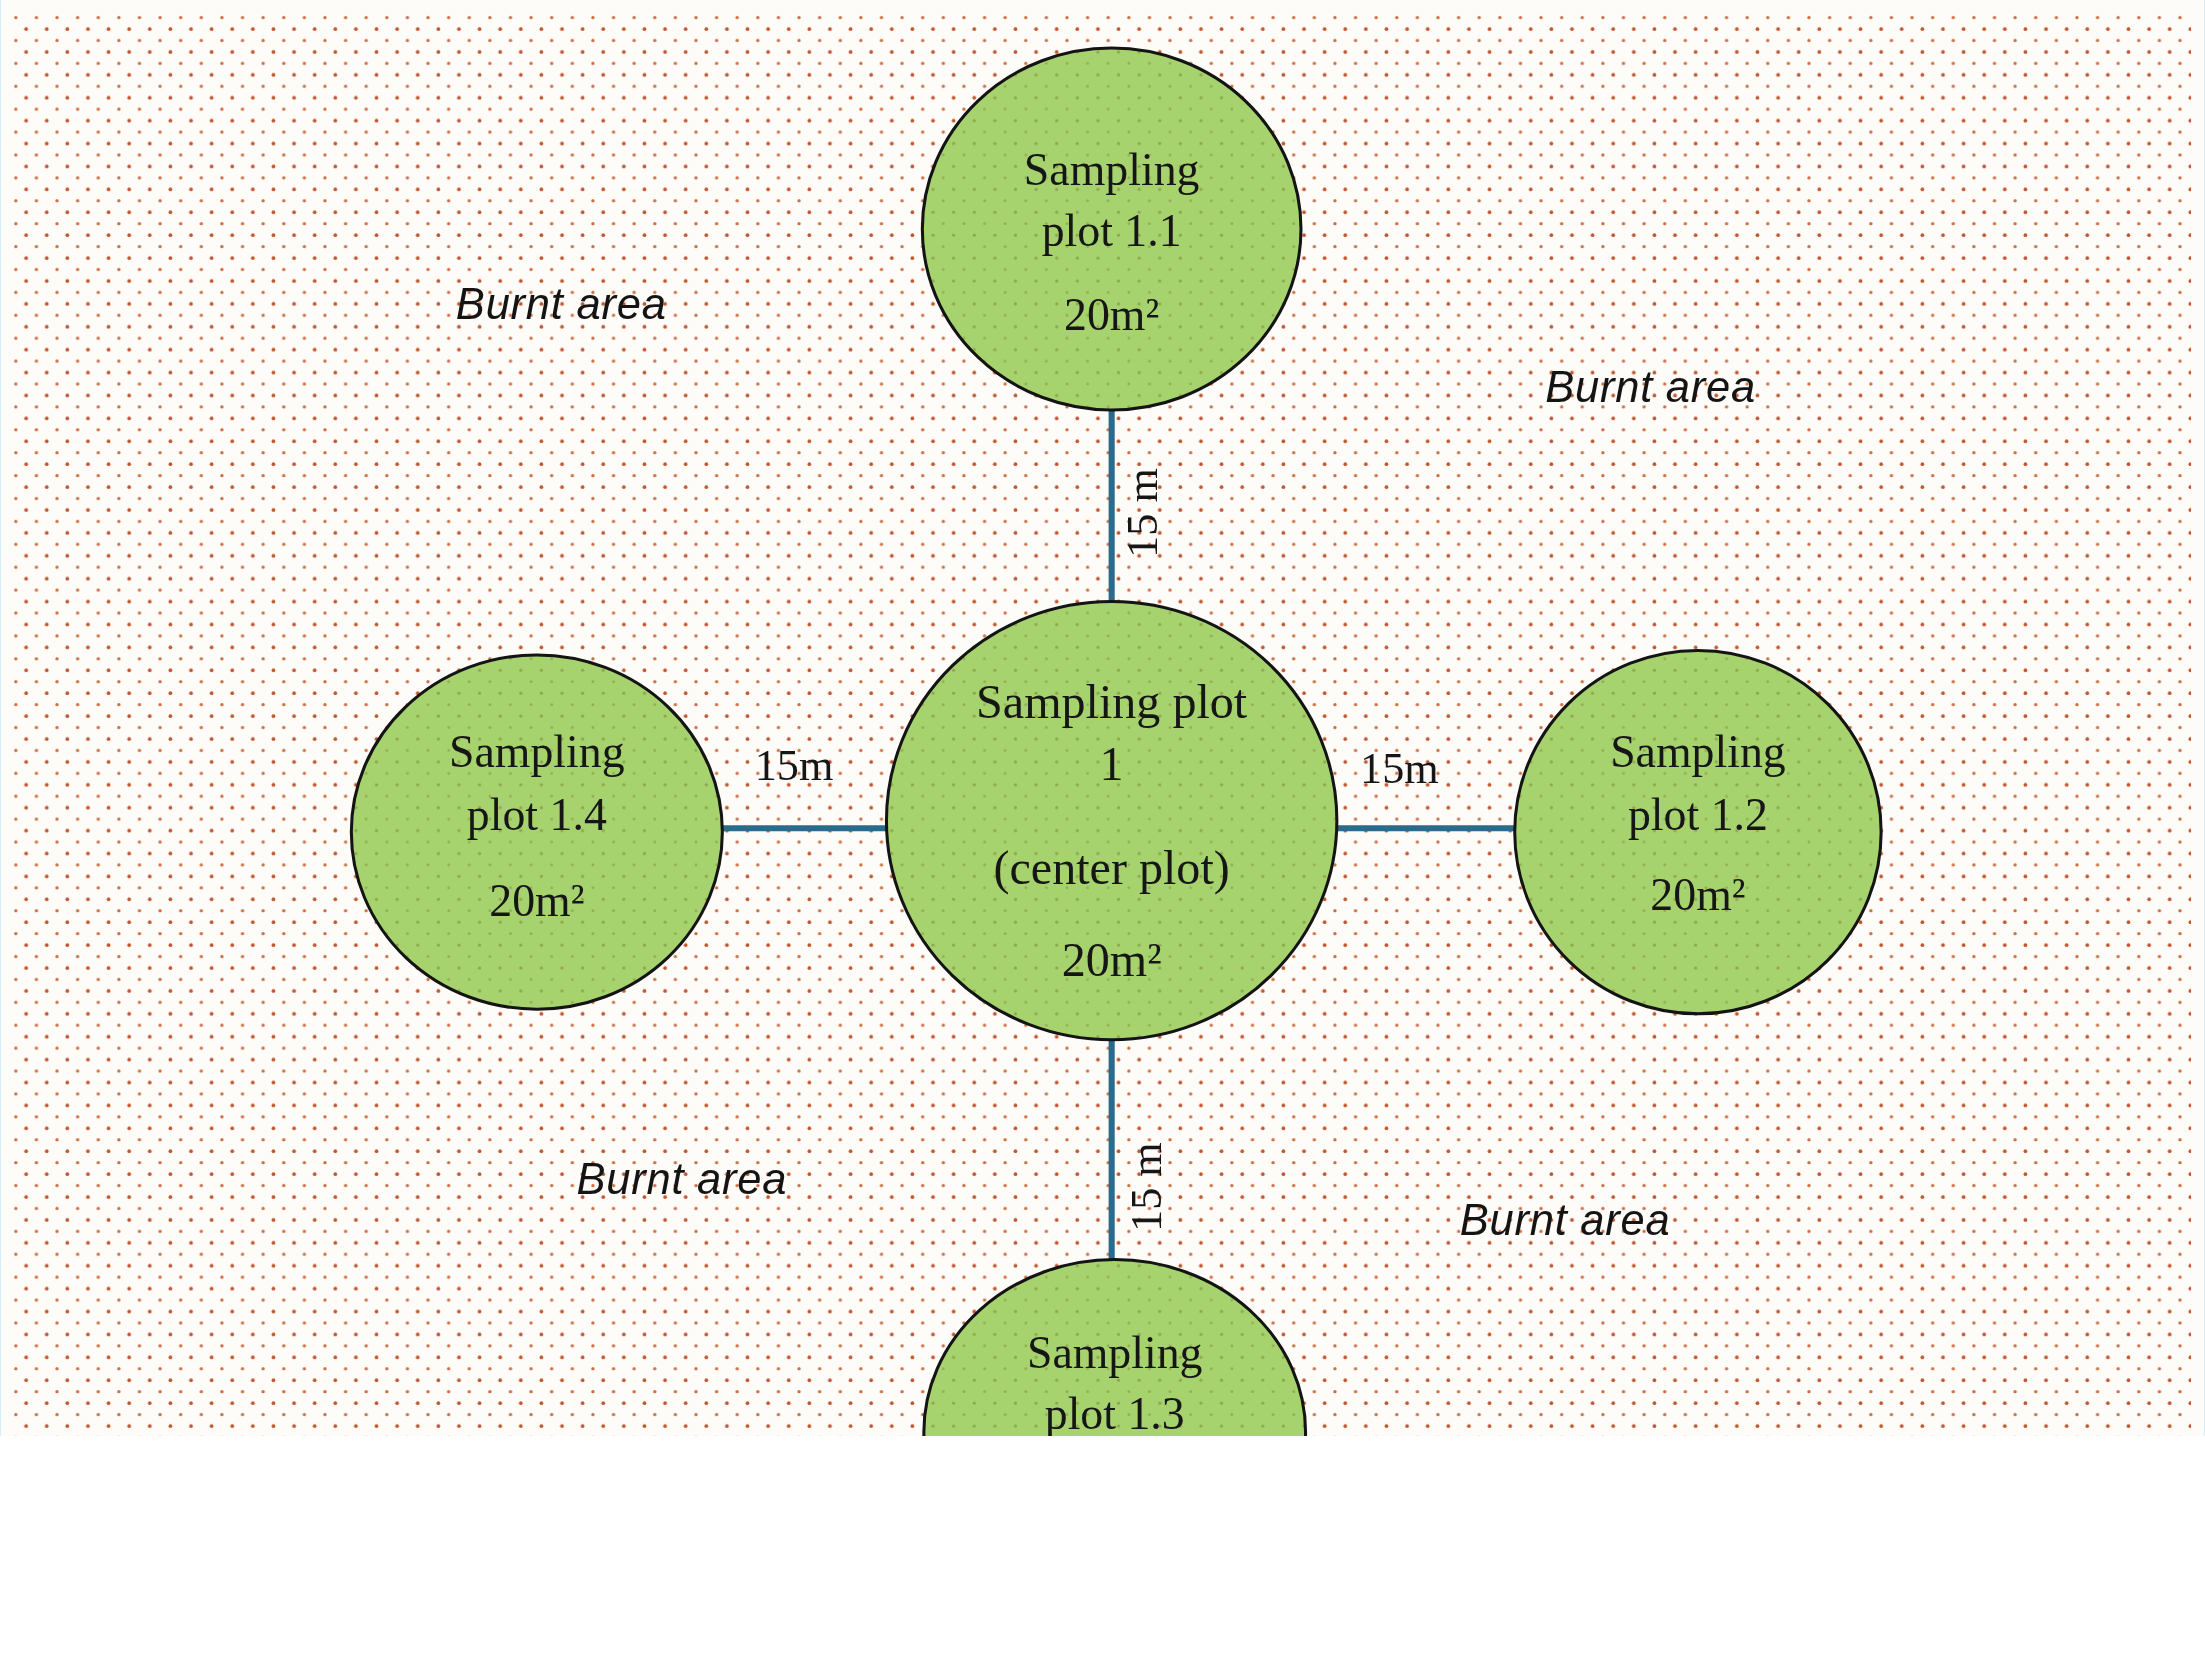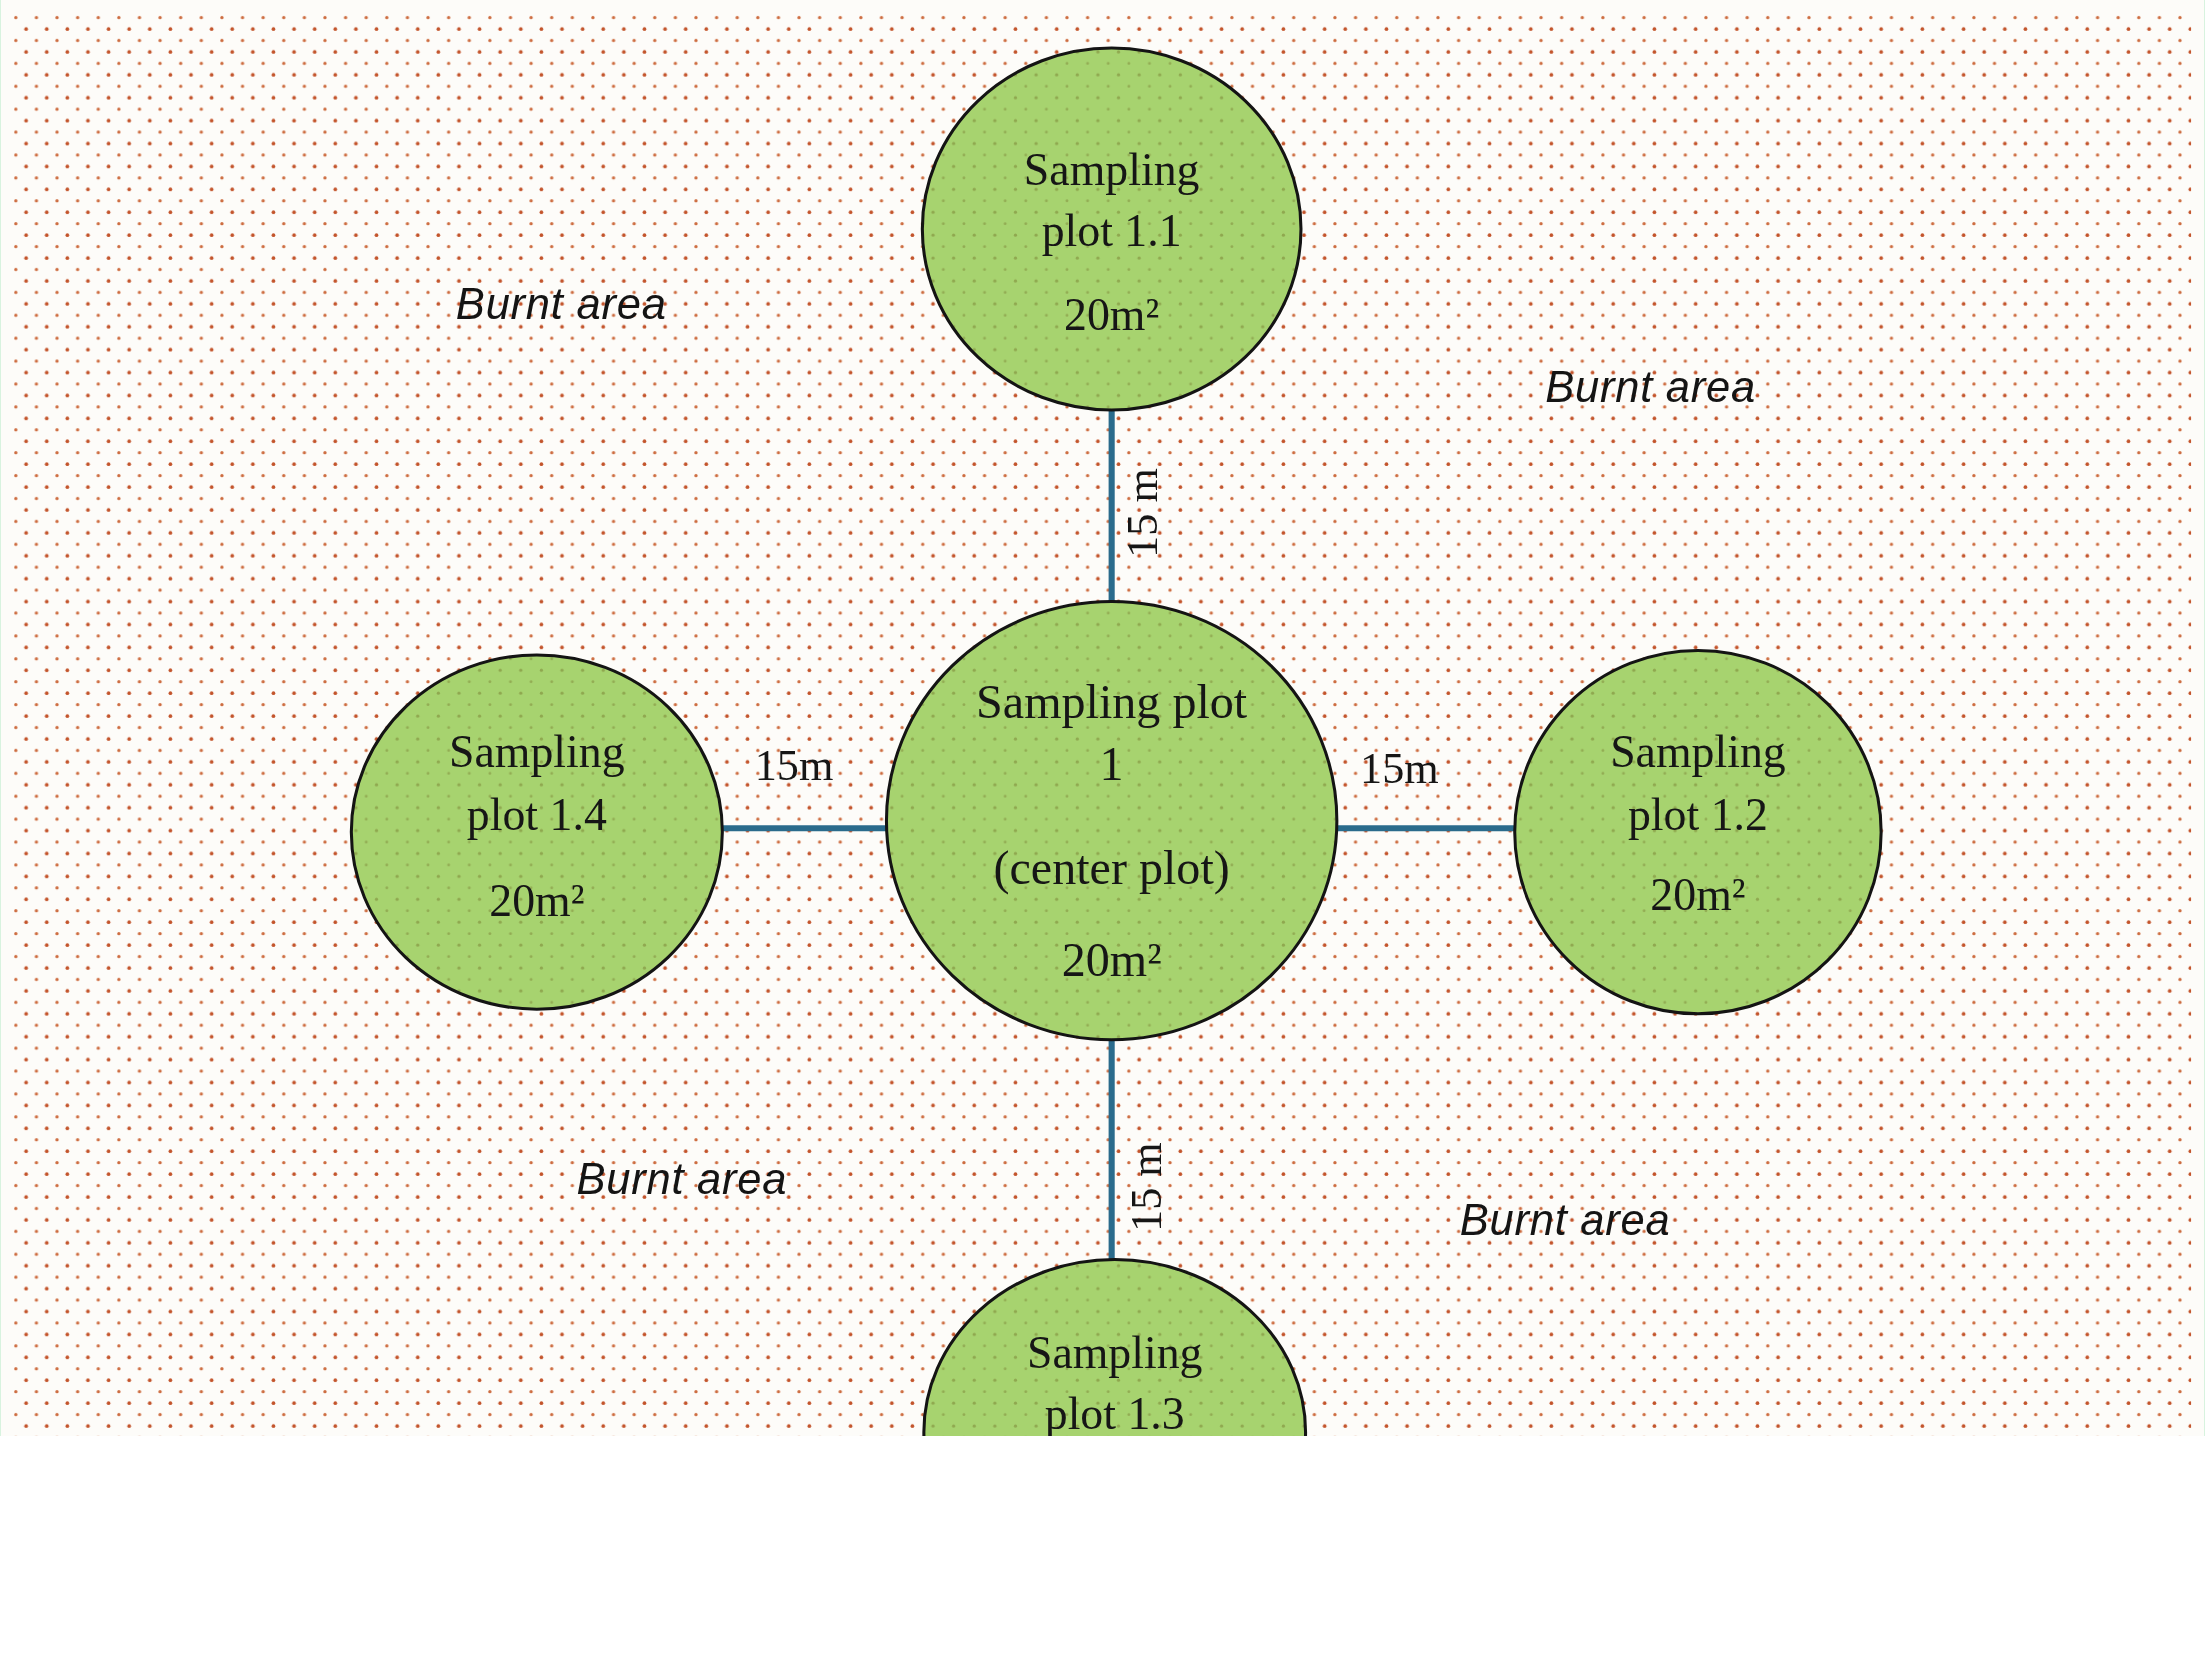--- a/index.html
+++ b/index.html
@@ -4,21 +4,21 @@
 <style>
   html, body {
     margin: 0;
     padding: 0;
     background: #ffffff;
   }
   .figure-wrap {
     width: 2205px;
     height: 1436px;
     position: relative;
-    background: #22c55e;
+    background: #0ea5e9;
   }
   svg.diagram {
     display: block;
     width: 2205px;
     height: 1668px;
   }
   .plot-text {
     font-family: "Liberation Serif", "DejaVu Serif", serif;
     font-size: 60px;
     fill: #161616;

